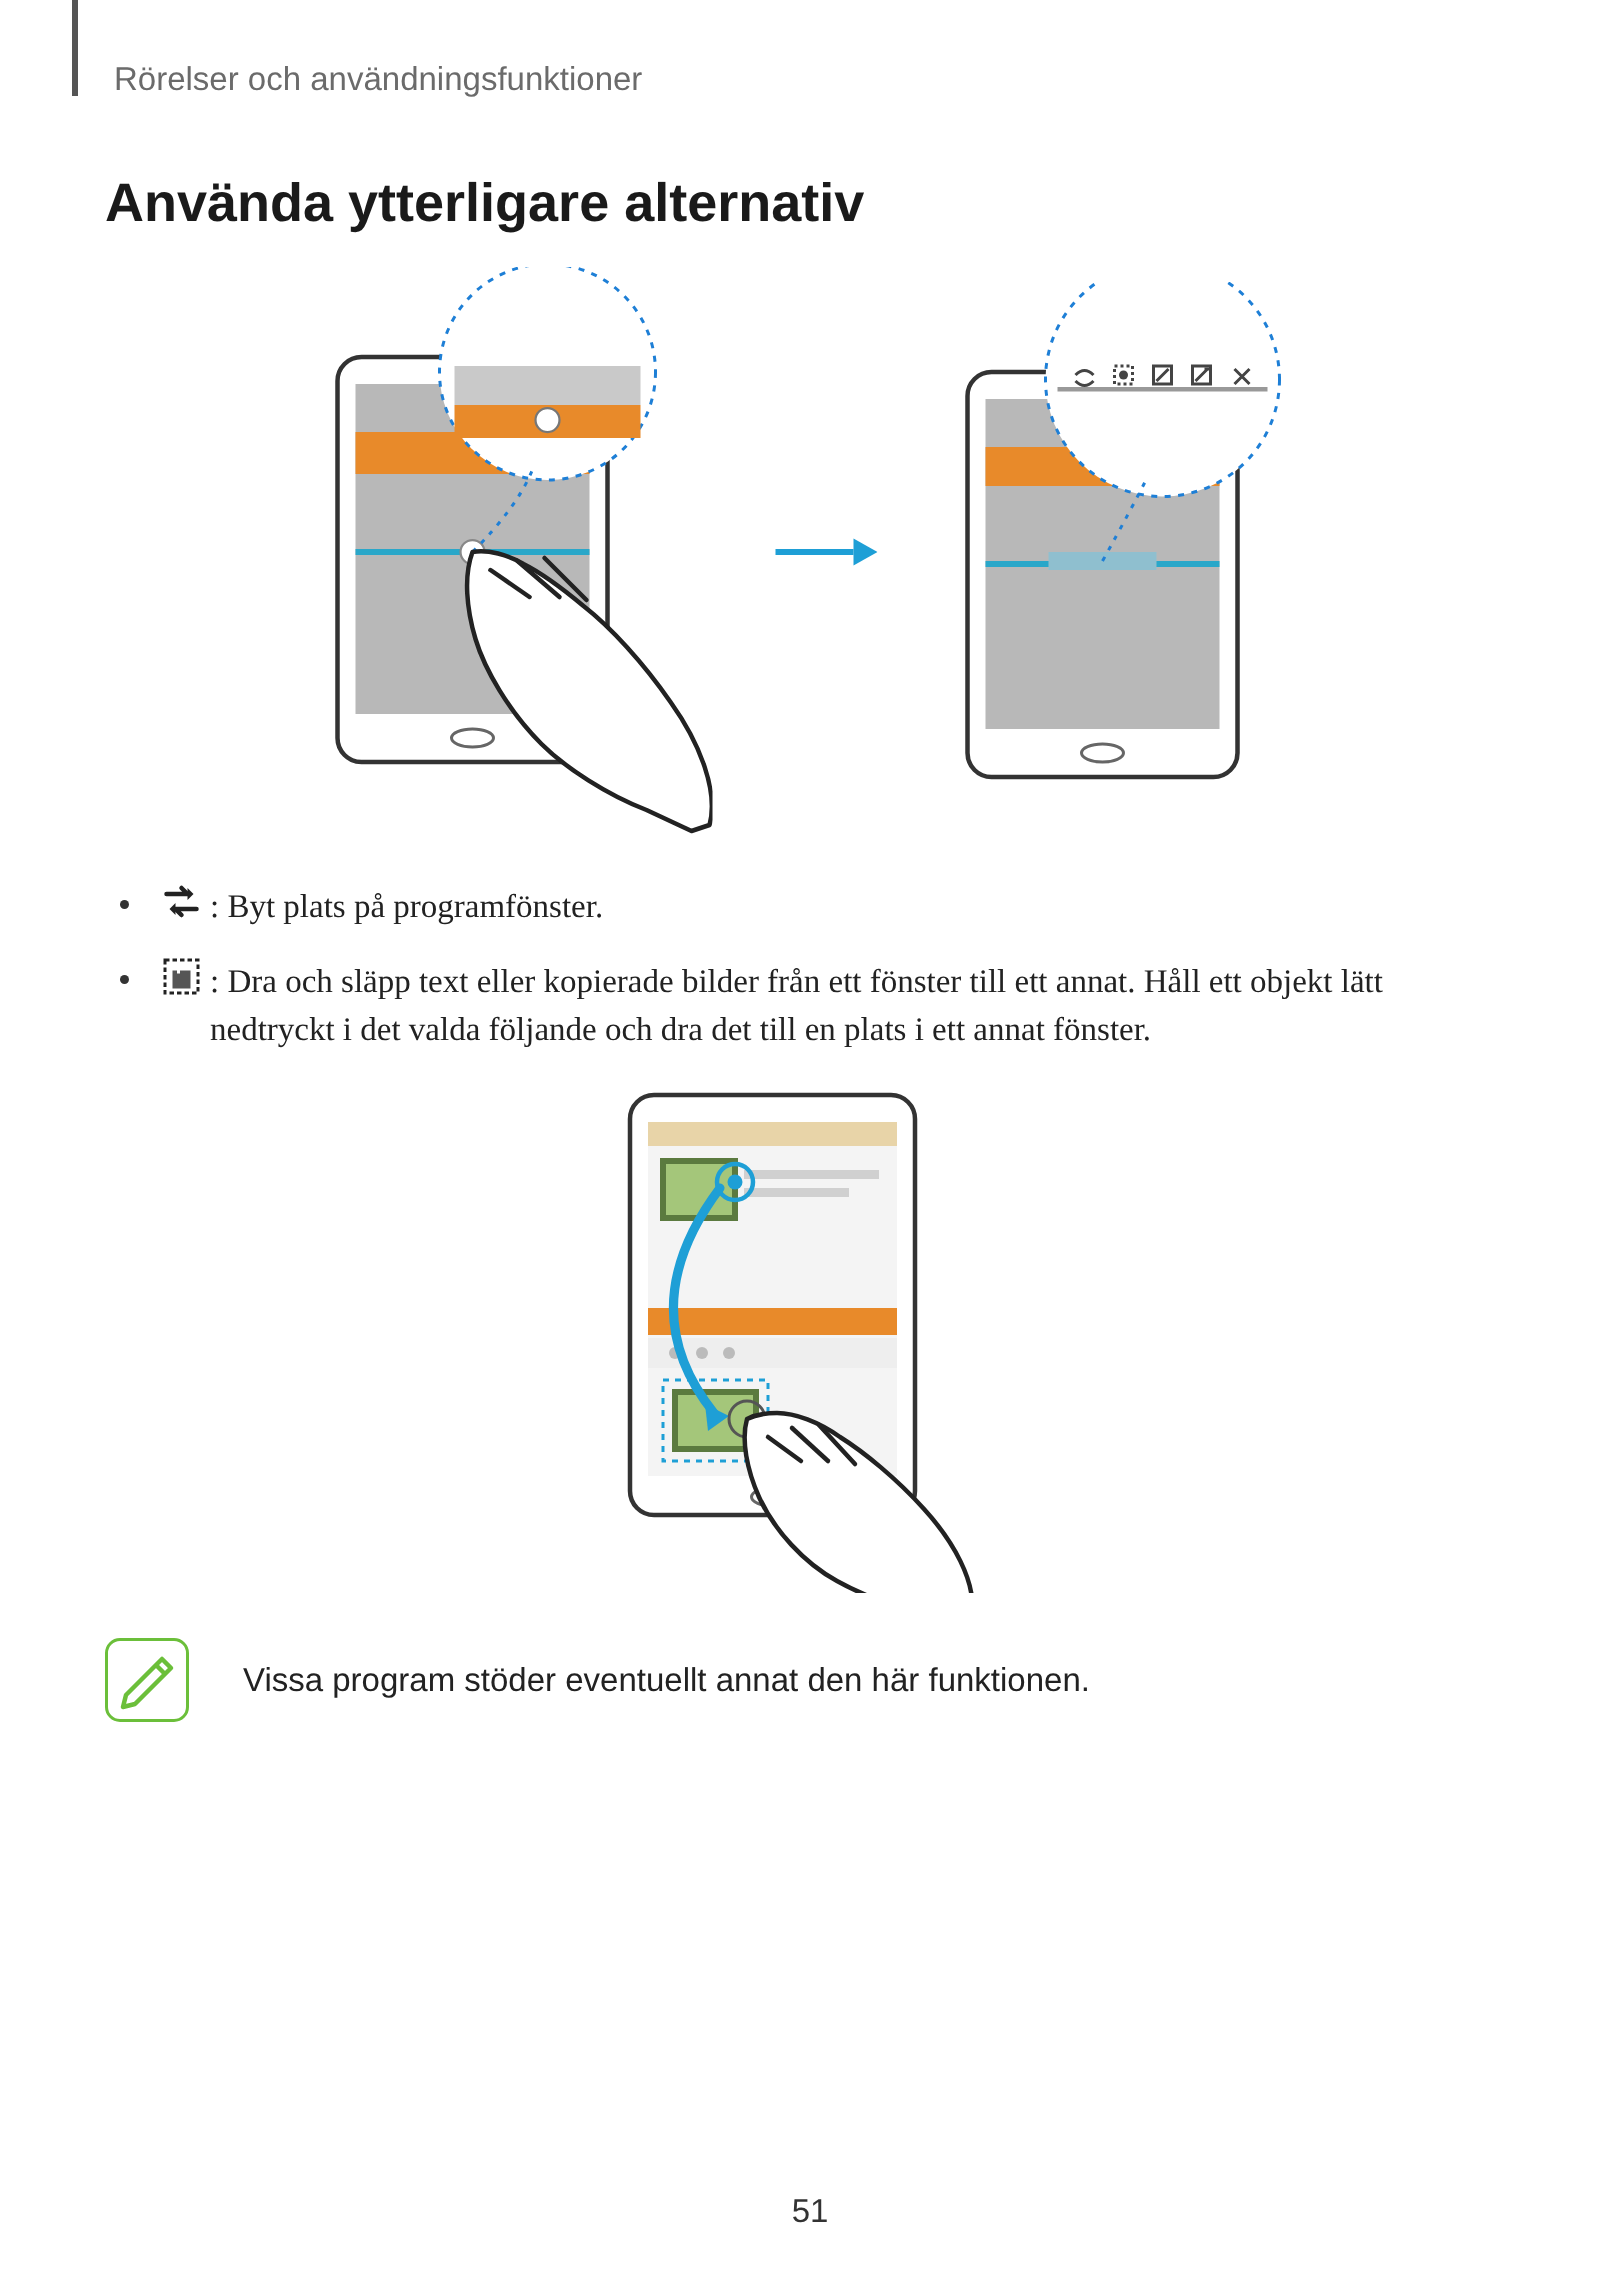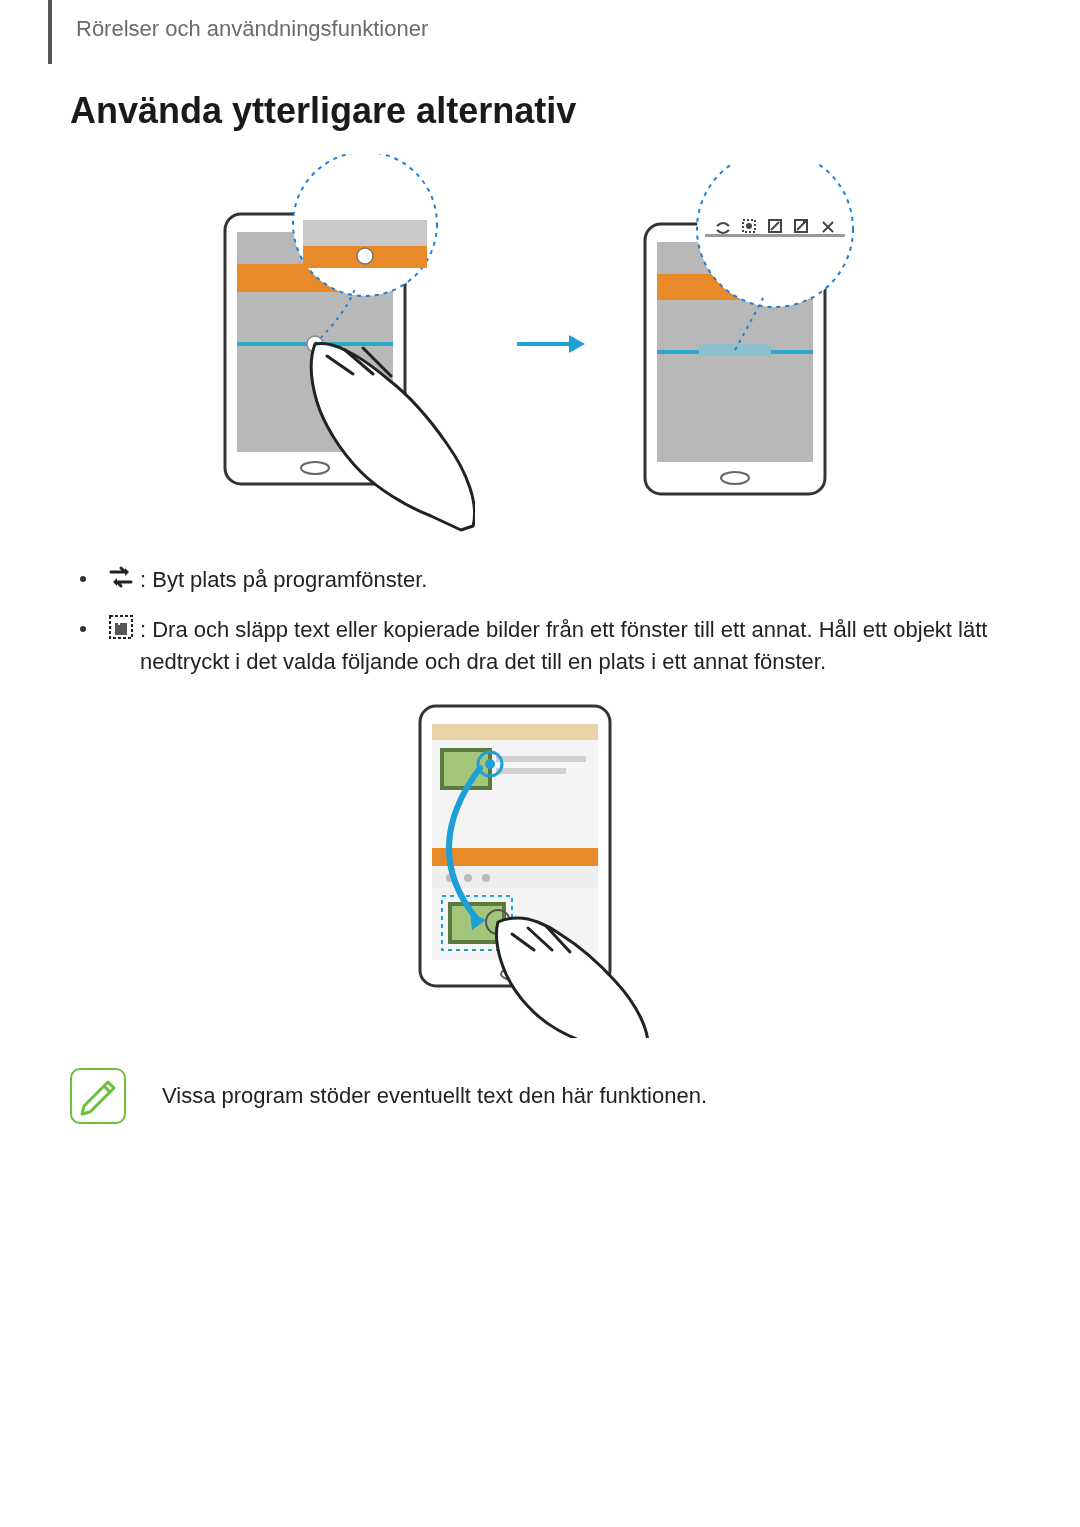--- a/index.html
+++ b/index.html
@@ -5,21 +5,21 @@
   * { box-sizing: border-box; margin: 0; padding: 0; }
   body {
     width: 1080px;
     height: 1527px;
     background: #fff;
     font-family: Arial, Helvetica, sans-serif;
     color: #222;
     position: relative;
   }
   .page {
-    padding: 16px 70px 0 70px;
+    padding: 40px 70px 0 70px;
     position: relative;
     height: 100%;
   }
   .tab-mark {
     position: absolute;
     left: 48px;
     top: 0;
     width: 4px;
     height: 64px;
     background: #555;
@@ -48,20 +48,21 @@
     align-items: center;
     gap: 40px;
     margin-bottom: 30px;
   }
   .arrow-between {
     width: 70px;
   }
   ul.bullets {
     list-style: none;
     padding: 0 0 0 10px;
+    font-family: Liberation Serif, serif;
   }
   ul.bullets > li {
     display: flex;
     align-items: flex-start;
     font-size: 22px;
     line-height: 1.45;
     margin-bottom: 18px;
   }
   .dot {
     width: 6px; height: 6px; background:#333; border-radius:50%;
@@ -232,16 +233,17 @@
     </svg>
   </div>
 
   <div class="note-row">
     <div class="note-icon-box">
       <svg width="40" height="40" viewBox="0 0 40 40">
         <path d="M6 30 L30 6 L36 12 L12 36 L4 38 Z" fill="none" stroke="#6bbf3a" stroke-width="3" stroke-linejoin="round"></path>
         <path d="M26 10 L32 16" stroke="#6bbf3a" stroke-width="3"></path>
       </svg>
     </div>
-    <div class="note-text">Vissa program stöder eventuellt text den här funktionen.</div>
+    <div class="note-text">Vissa program stöder eventuellt annat den här funktionen.</div>
   </div>
 
+  <div class="page-num">51</div>
 </div>
 
 </body></html>

